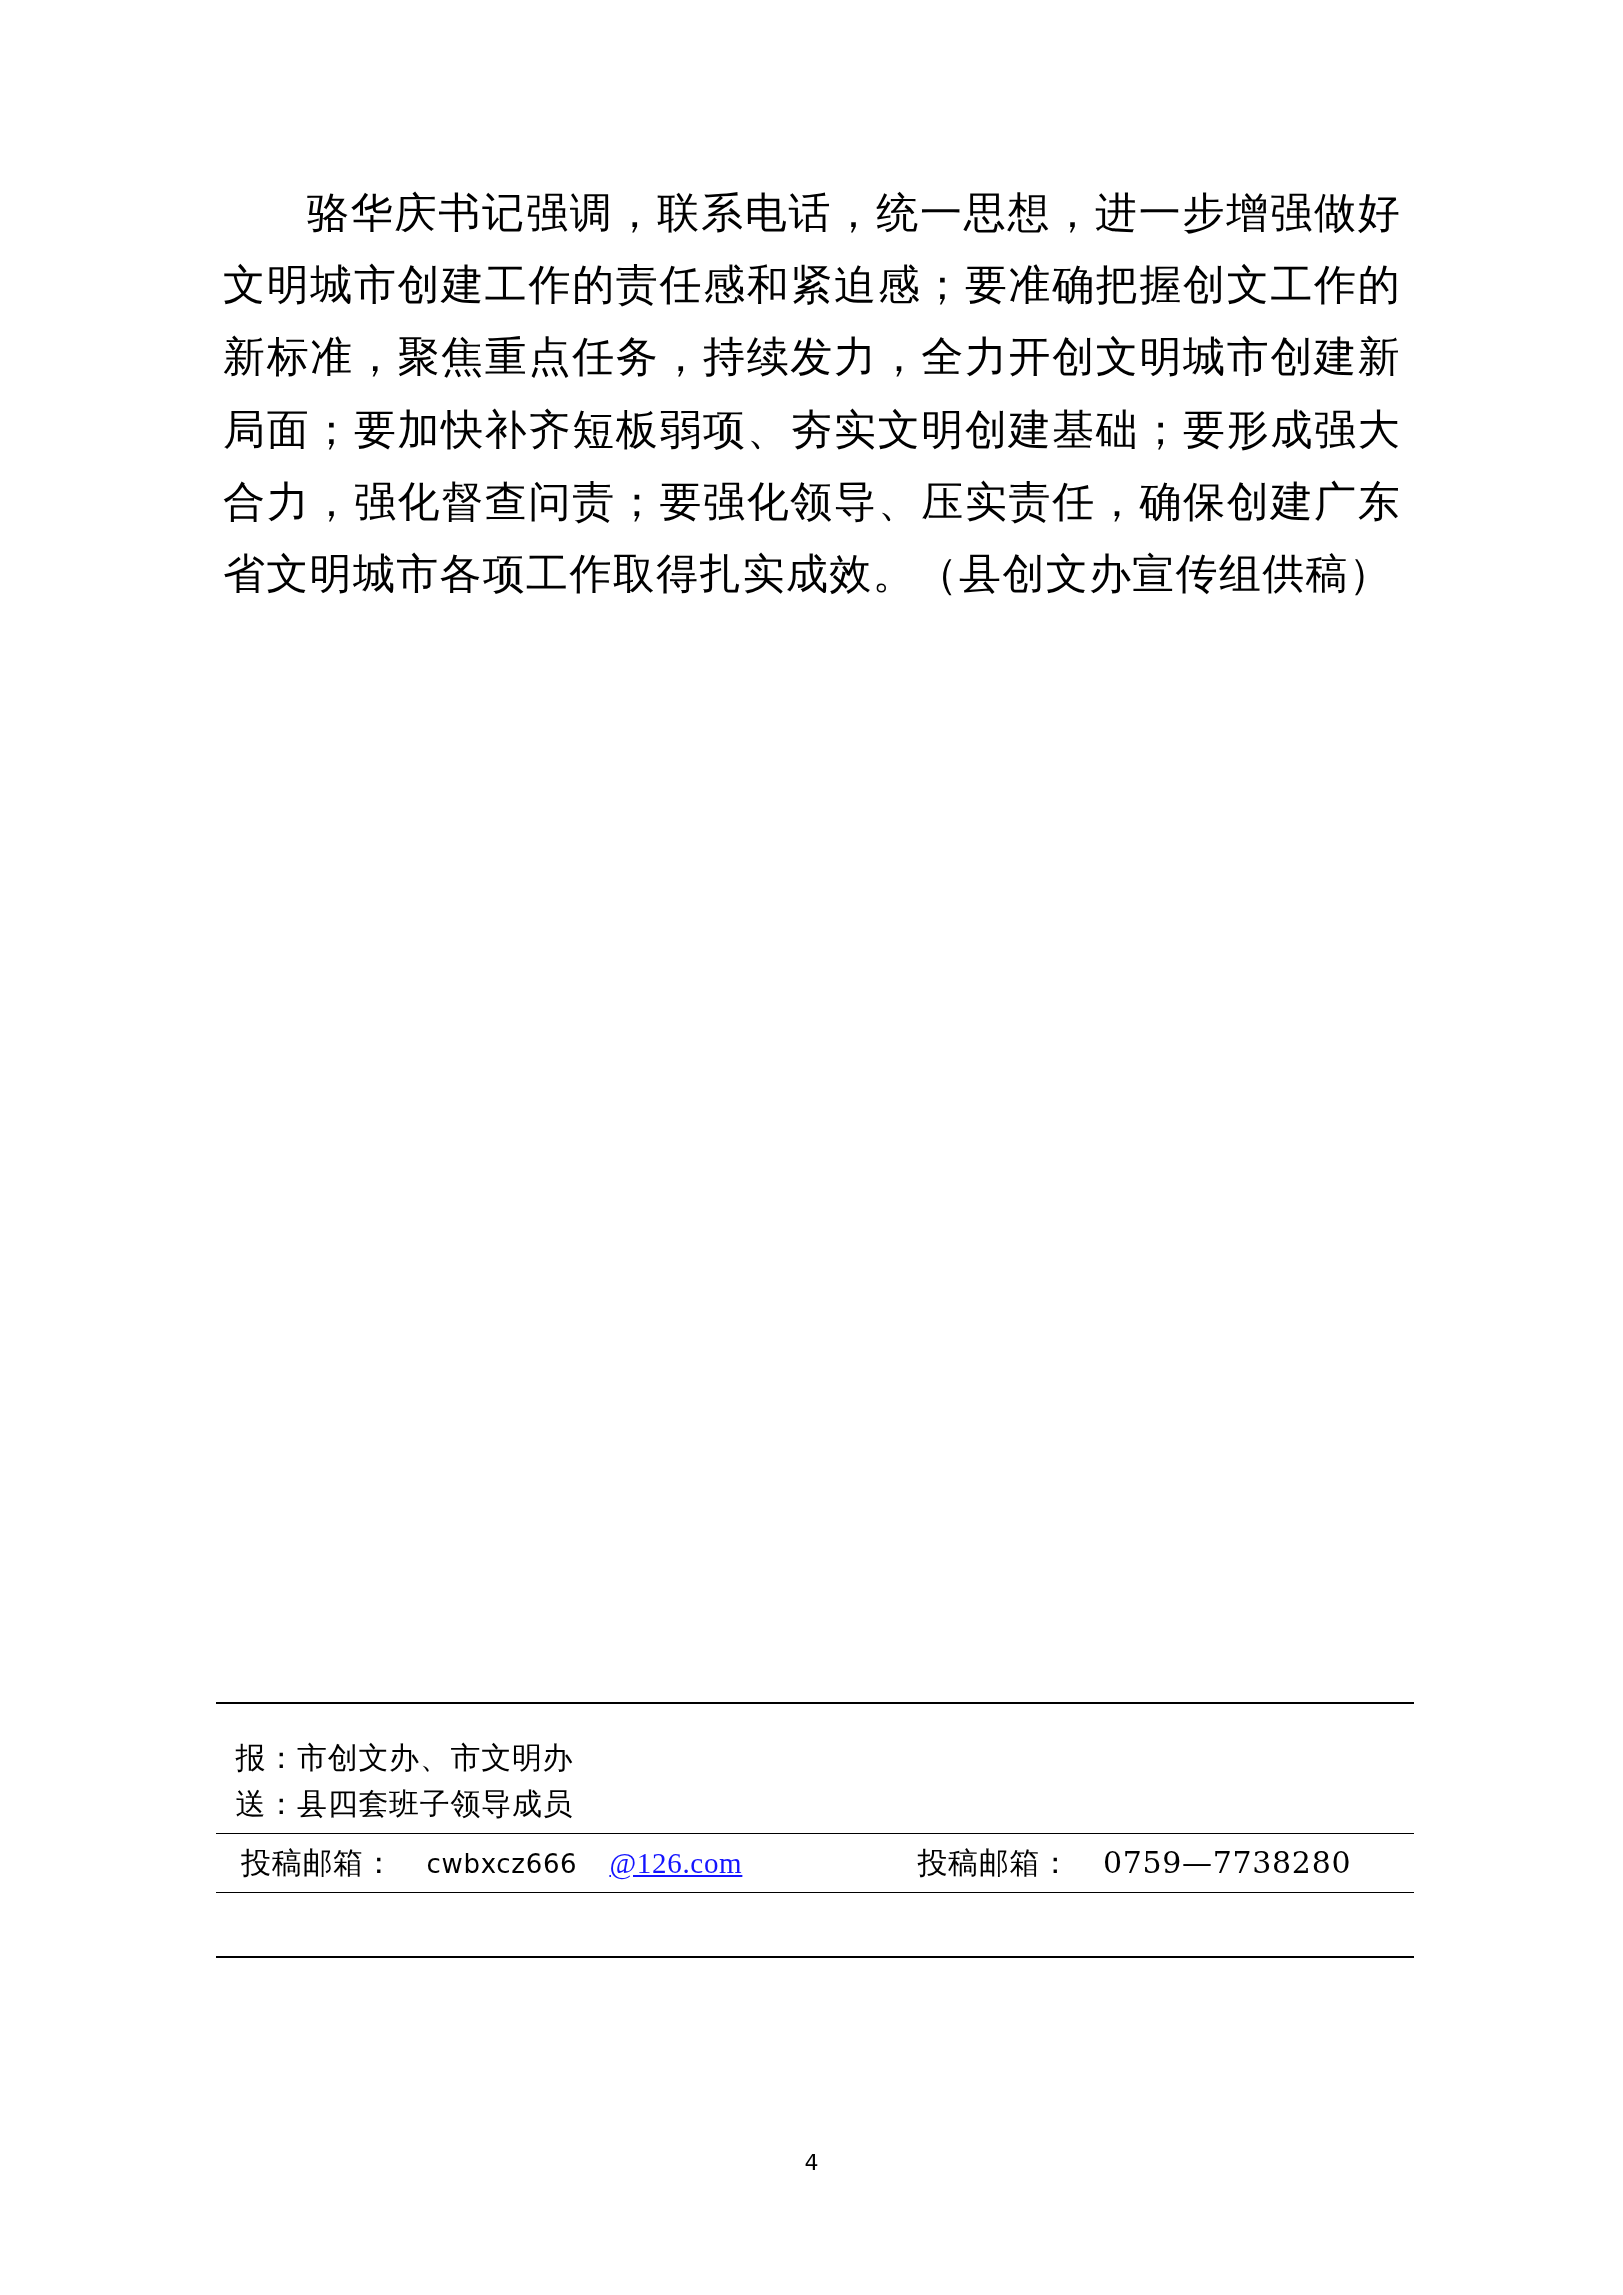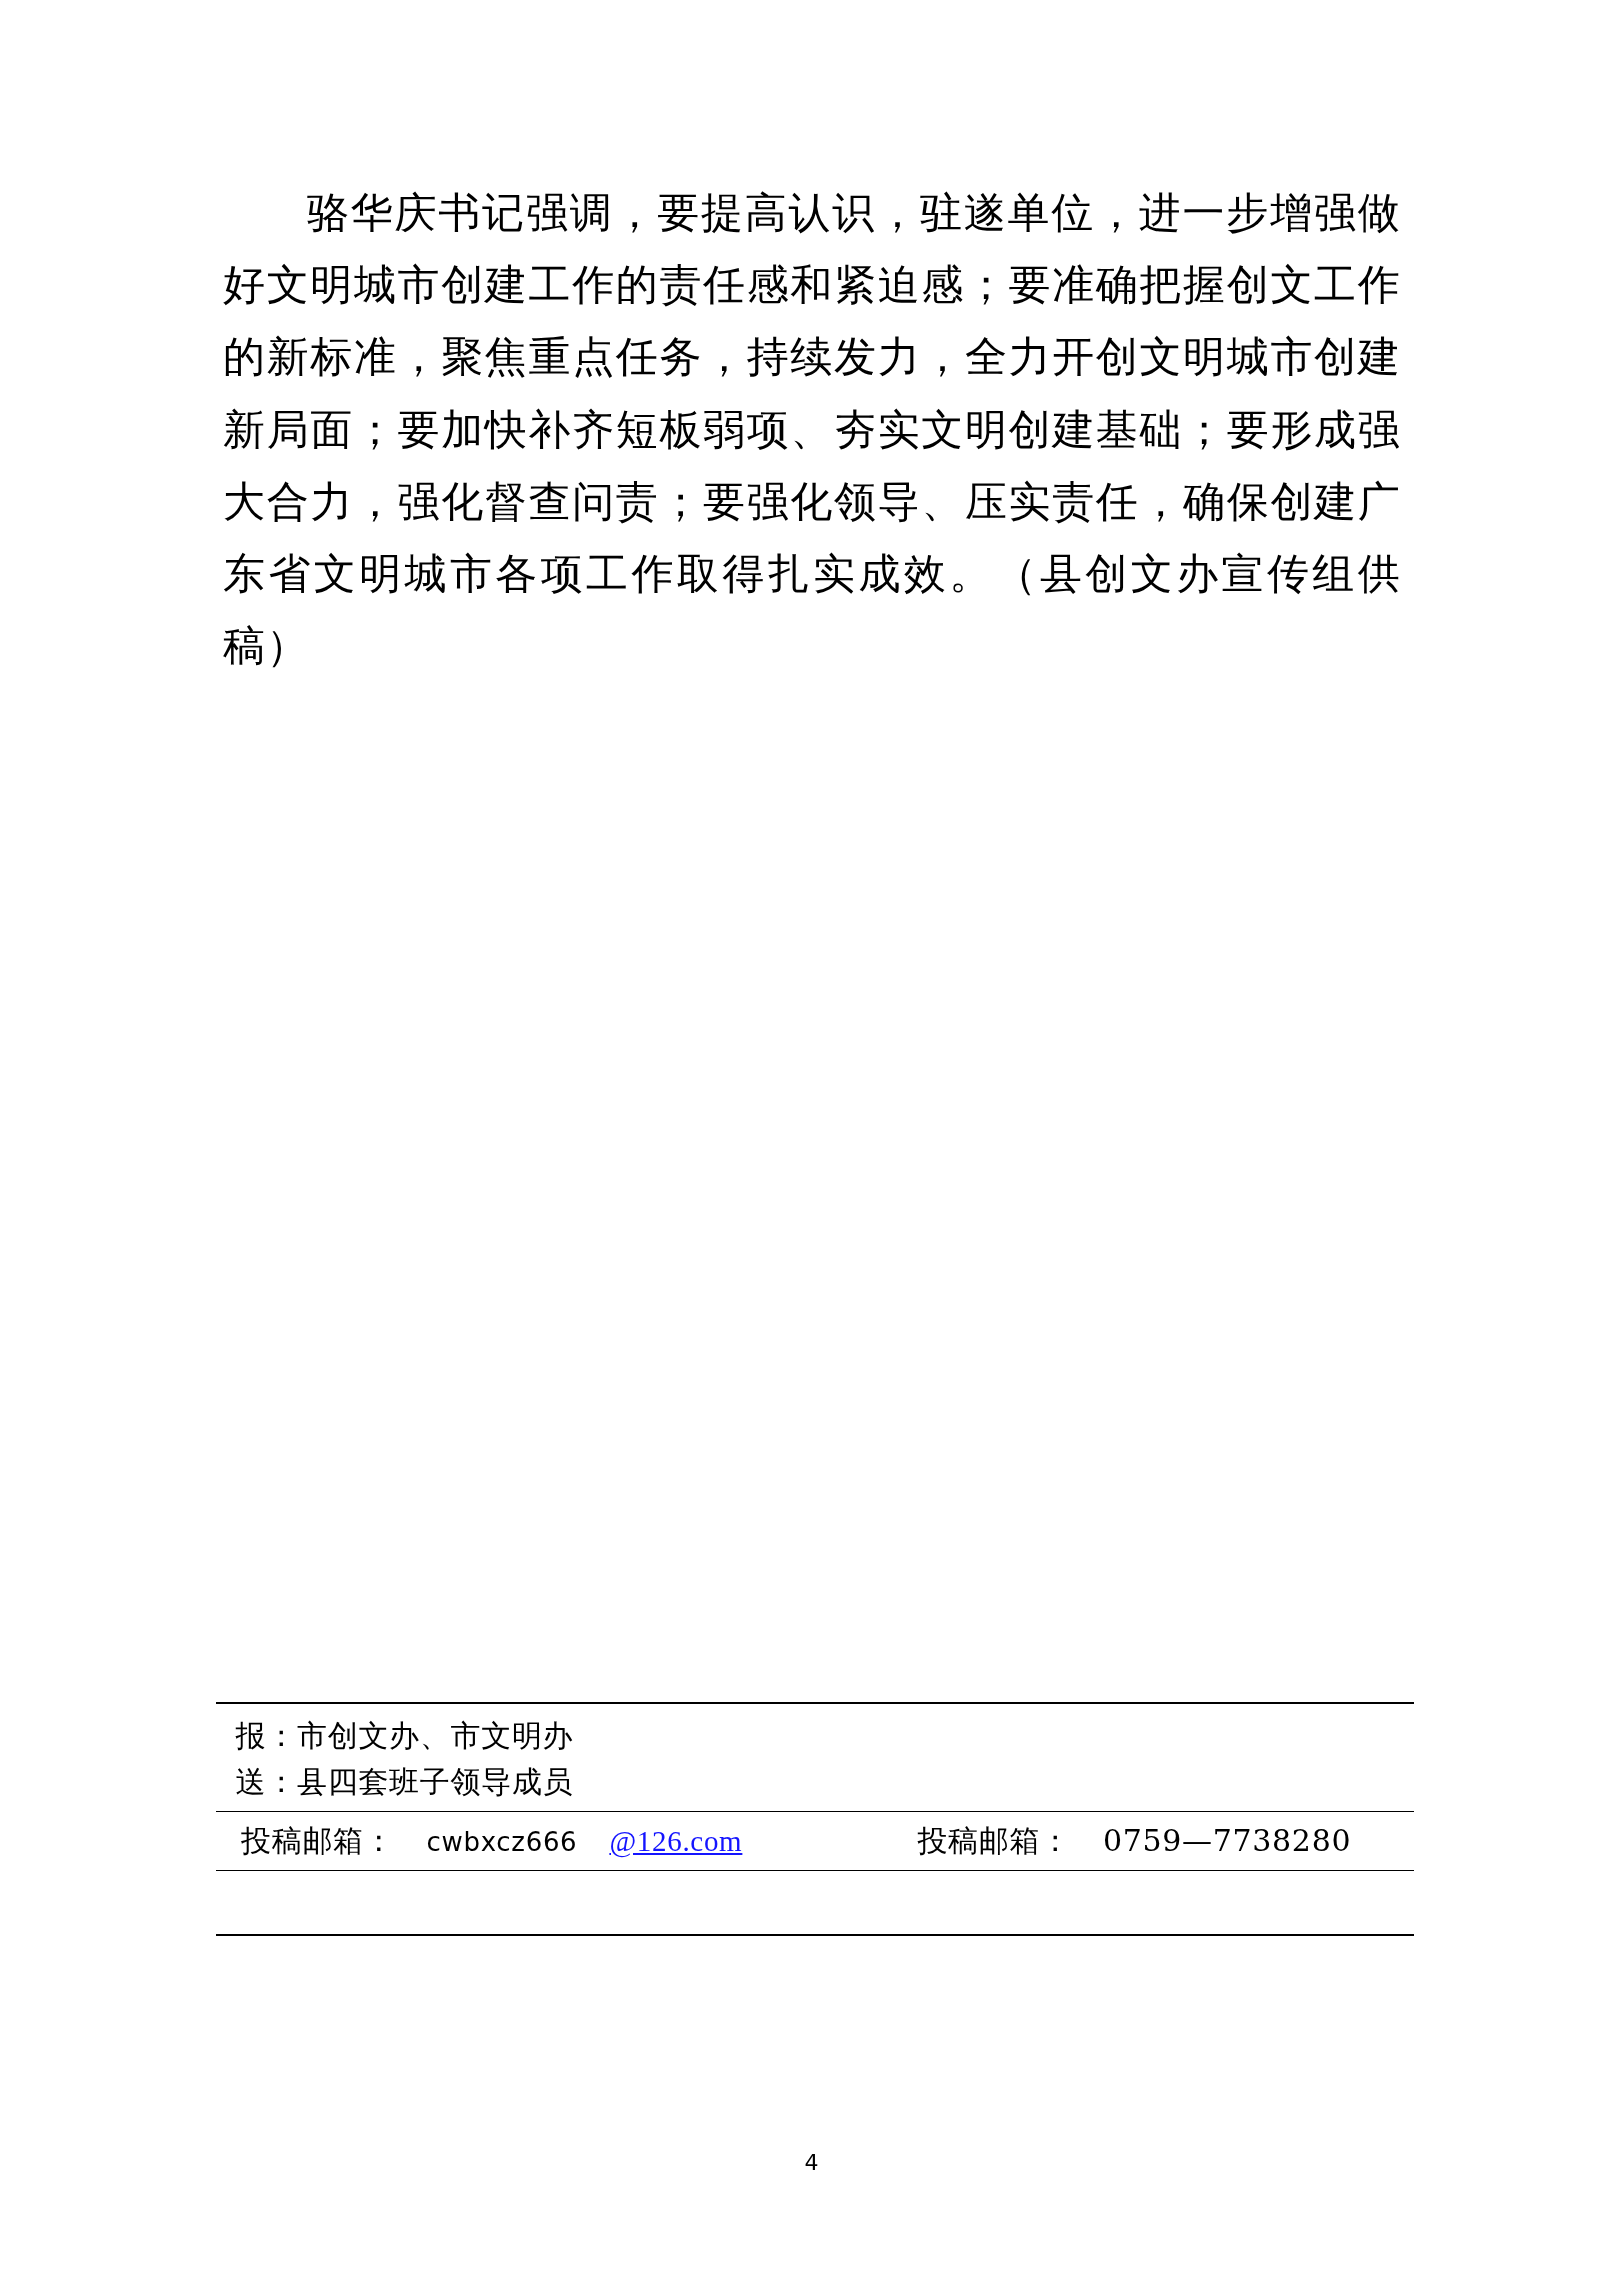--- a/index.html
+++ b/index.html
@@ -45,20 +45,21 @@
     height: 0;
     border-top: 2px solid #000000;
   }
   .rule-thin {
     width: 100%;
     height: 0;
     border-top: 1.3px solid #000000;
   }
   .dist-list {
     padding: 9.2px 0 6.5px 19.6px;
+    margin-top: 22px;
   }
   .dist-line {
     font-family: "DejaVu Serif", serif;
     font-size: 30px;
     line-height: 1.52;
     letter-spacing: 0.7px;
     white-space: nowrap;
   }
   .contact-row {
     display: flex;
@@ -91,21 +92,21 @@
     font-size: 22px;
     color: #000000;
   }
 </style>
 </head>
 <body>
 
 <div class="page">
 
   <div class="body-block">
-    <p class="body-para">骆华庆书记强调，要提高认识，驻遂单位，进一步增强做好文明城市创建工作的责任感和紧迫感；要准确把握创文工作的新标准，聚焦重点任务，持续发力，全力开创文明城市创建新局面；要加快补齐短板弱项、夯实文明创建基础；要形成强大合力，强化督查问责；要强化领导、压实责任，确保创建广东省文明城市各项工作取得扎实成效。（县创文办宣传组供稿）</p>
+    <p class="body-para">骆华庆书记强调，联系电话，统一思想，进一步增强做好文明城市创建工作的责任感和紧迫感；要准确把握创文工作的新标准，聚焦重点任务，持续发力，全力开创文明城市创建新局面；要加快补齐短板弱项、夯实文明创建基础；要形成强大合力，强化督查问责；要强化领导、压实责任，确保创建广东省文明城市各项工作取得扎实成效。（县创文办宣传组供稿）</p>
   </div>
 
   <div class="footer-block">
 
     <div class="rule"></div>
 
     <div class="dist-list">
       <div class="dist-line">报：市创文办、市文明办</div>
       <div class="dist-line">送：县四套班子领导成员</div>
     </div>

